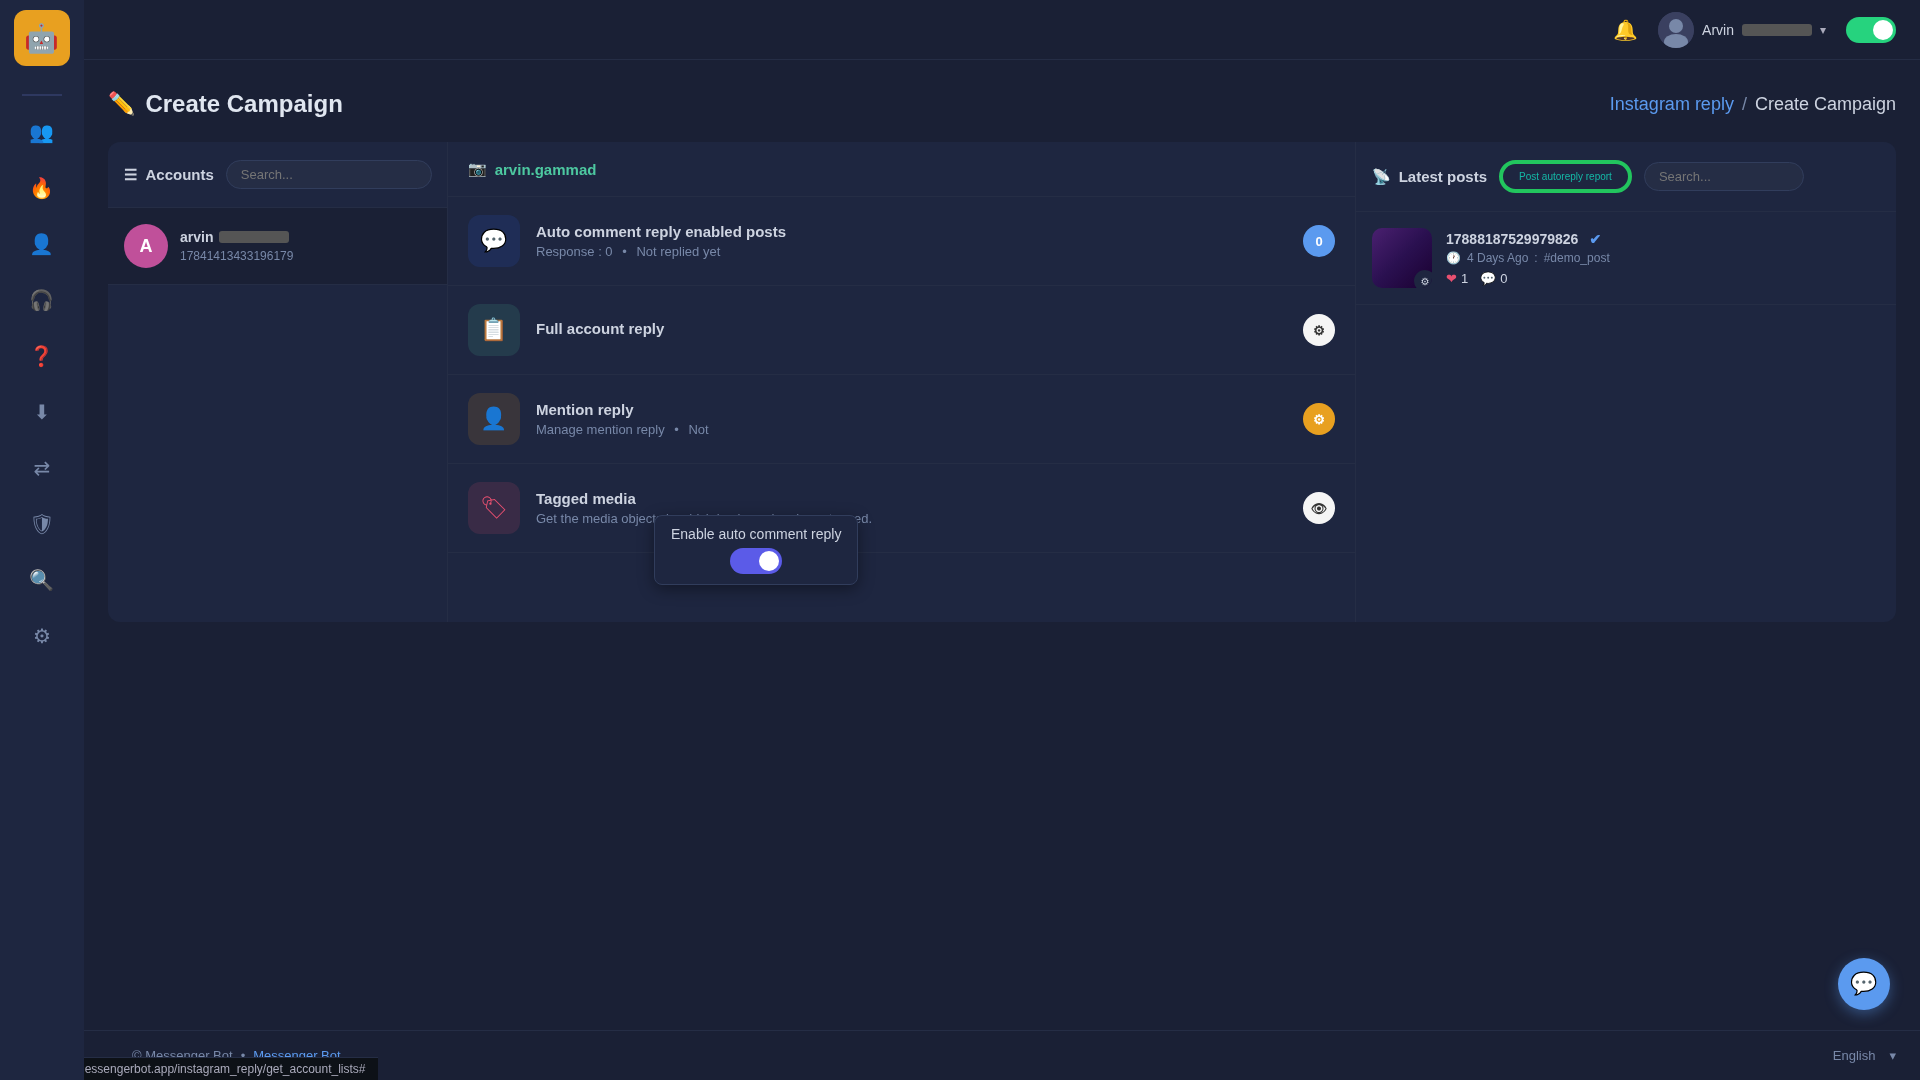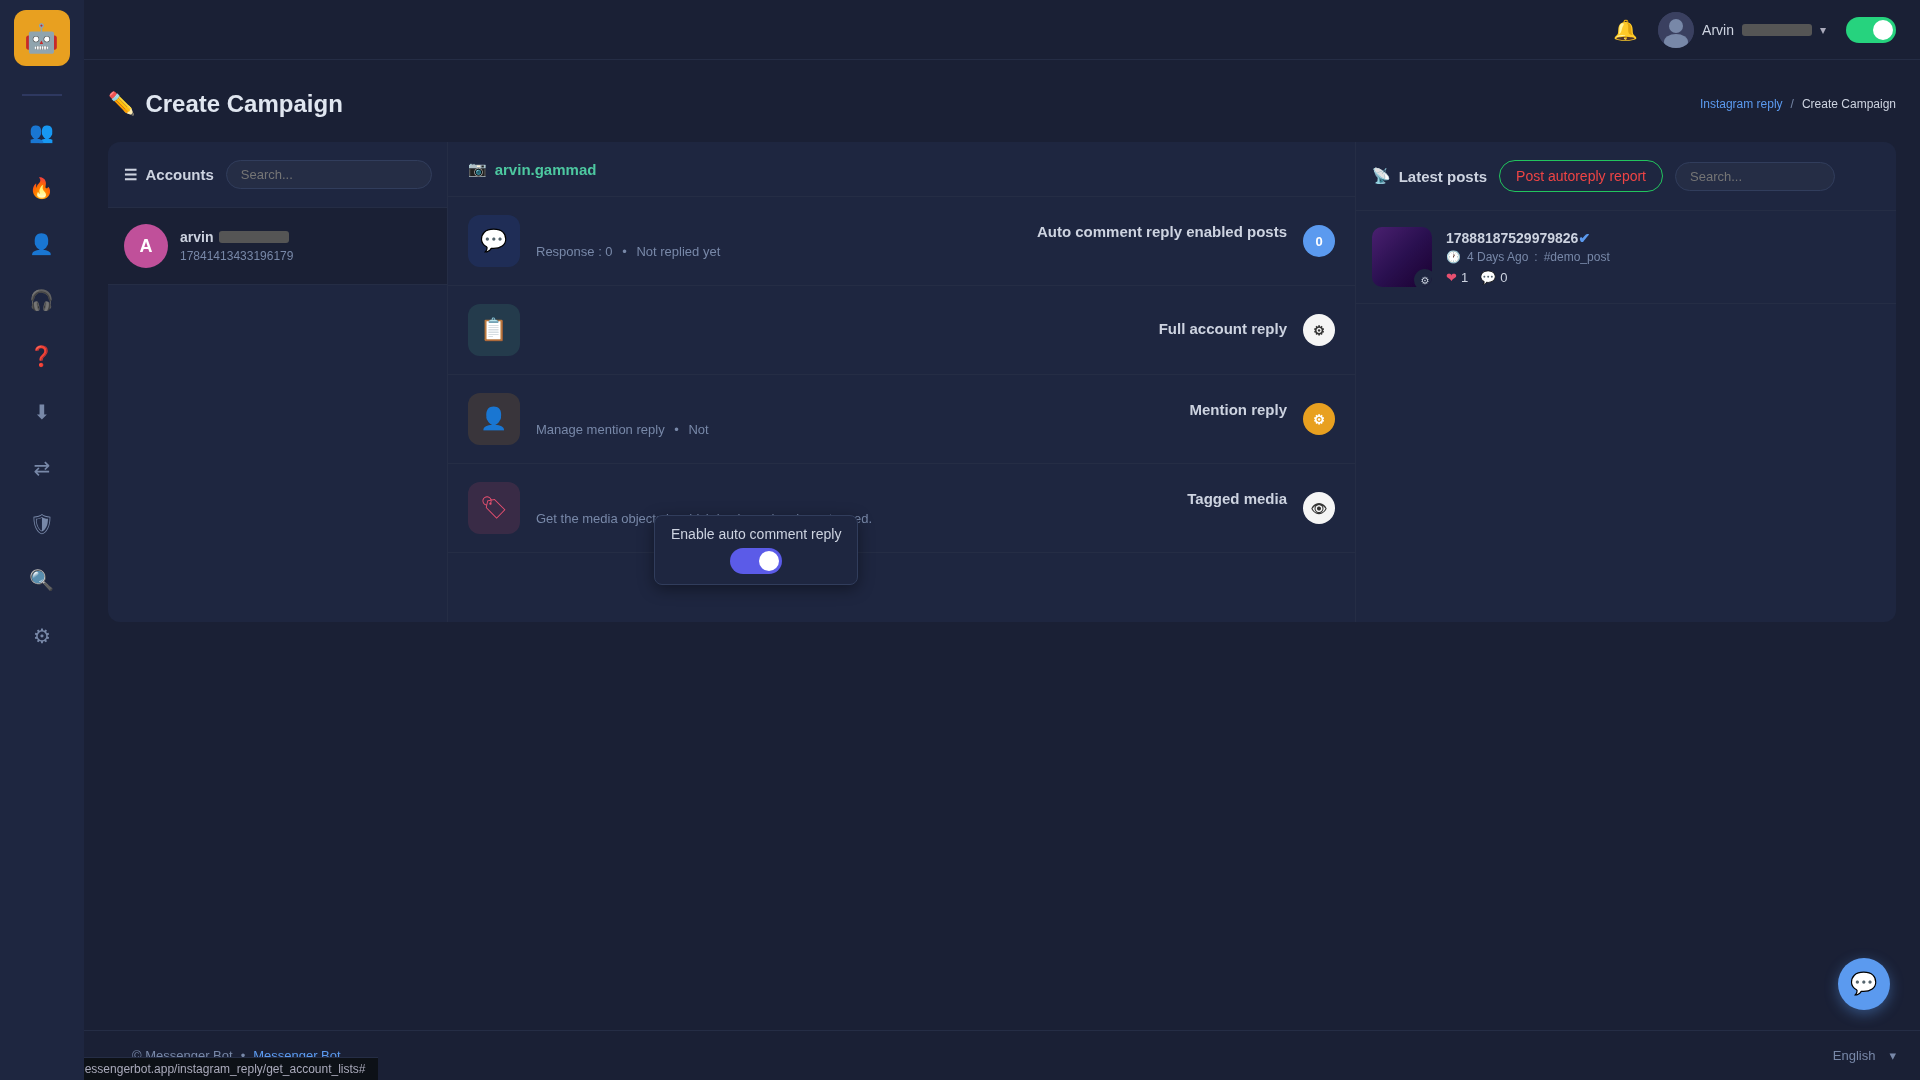--- a/index.html
+++ b/index.html
@@ -75,21 +75,21 @@
     
     .page-header {
       display: flex; align-items: center; justify-content: space-between;
       margin-bottom: 24px;
     }
     .page-title {
       display: flex; align-items: center; gap: 10px;
       font-size: 24px; font-weight: 600; color: #e0e6f0;
     }
     .page-title-icon { color: #4dc8a0; font-size: 22px; }
-    .breadcrumb { display: flex; align-items: center; gap: 8px; font-size: 12px; }
+    .breadcrumb { display: flex; align-items: center; gap: 8px; font-size: 18px; }
     .breadcrumb-link { color: #5b9aef; cursor: pointer; }
     .breadcrumb-sep { color: #7888a8; }
     .breadcrumb-current { color: #cdd3e0; }
 
     
     .panel {
       background: #1e2640;
       border-radius: 12px;
       display: flex;
       min-height: 480px;
@@ -151,21 +151,21 @@
     .feature-icon {
       width: 52px; height: 52px; border-radius: 12px;
       display: flex; align-items: center; justify-content: center;
       font-size: 22px; flex-shrink: 0;
     }
     .feature-icon.blue { background: #2563eb22; color: #5b9aef; }
     .feature-icon.teal { background: #4dc8a022; color: #4dc8a0; }
     .feature-icon.orange { background: #e8a02022; color: #e8a020; }
     .feature-icon.pink { background: #e8507022; color: #e85070; }
     .feature-content { flex: 1; }
-    .feature-name { font-size: 15px; color: #cdd3e0; font-weight: 600; margin-bottom: 4px; text-align: right; }
+    .feature-name { font-size: 15px; color: #cdd3e0; font-weight: 600; margin-bottom: 4px; }
     .feature-desc { font-size: 13px; color: #7888a8; }
     .feature-desc .dot { margin: 0 6px; }
     .feature-badge {
       width: 32px; height: 32px; border-radius: 50%;
       display: flex; align-items: center; justify-content: center;
       font-size: 13px; font-weight: 700; flex-shrink: 0; cursor: pointer;
     }
     .badge-blue { background: #5b9aef; color: white; }
     .badge-gear { background: #f5f5f5; color: #333; }
     .badge-orange { background: #e8a020; color: white; }
@@ -198,44 +198,44 @@
       flex-shrink: 0;
     }
     .posts-col .col-header {
       padding: 18px 16px;
       gap: 12px;
       flex-wrap: wrap;
     }
     .latest-posts-title { color: #cdd3e0; font-size: 15px; font-weight: 600; display: flex; align-items: center; gap: 8px; }
     .post-autoreply-btn {
       background: transparent;
-      border: 1px solid #22c55e;
-      color: #ef4444;
+      border: 4px solid #22c55e;
+      color: #14b8a6;
       padding: 7px 16px;
       border-radius: 20px;
-      font-size: 14px;
+      font-size: 10px;
       cursor: pointer;
     }
 
     .post-item { padding: 16px; display: flex; align-items: center; gap: 14px; border-bottom: 1px solid #252d45; }
     .post-thumb {
       width: 60px; height: 60px; border-radius: 10px; background: #2a2050;
       position: relative; overflow: hidden; flex-shrink: 0;
     }
     .post-thumb-img {
       width: 100%; height: 100%; object-fit: cover;
       background: linear-gradient(135deg, #4a3070 0%, #2a1050 50%, #1a0030 100%);
     }
     .post-thumb-badge {
       position: absolute; bottom: -4px; right: -4px;
       width: 22px; height: 22px; background: #1e2640; border-radius: 50%;
       display: flex; align-items: center; justify-content: center; font-size: 10px;
     }
     .post-info {}
-    .post-id { font-size: 14px; color: #cdd3e0; font-weight: 600; display: flex; align-items: center; gap: 0; margin-bottom: 4px; }
+    .post-id { font-size: 14px; color: #cdd3e0; font-weight: 600; display: flex; align-items: center; gap: 11px; margin-bottom: 4px; }
     .verified-icon { color: #5b9aef; }
     .post-meta { font-size: 12px; color: #7888a8; display: flex; align-items: center; gap: 6px; margin-bottom: 6px; }
     .post-reactions { display: flex; align-items: center; gap: 12px; }
     .post-reaction { font-size: 13px; display: flex; align-items: center; gap: 4px; }
     .heart { color: #e85070; }
     .comment { color: #5b9aef; }
 
     
     .footer {
       position: absolute;

